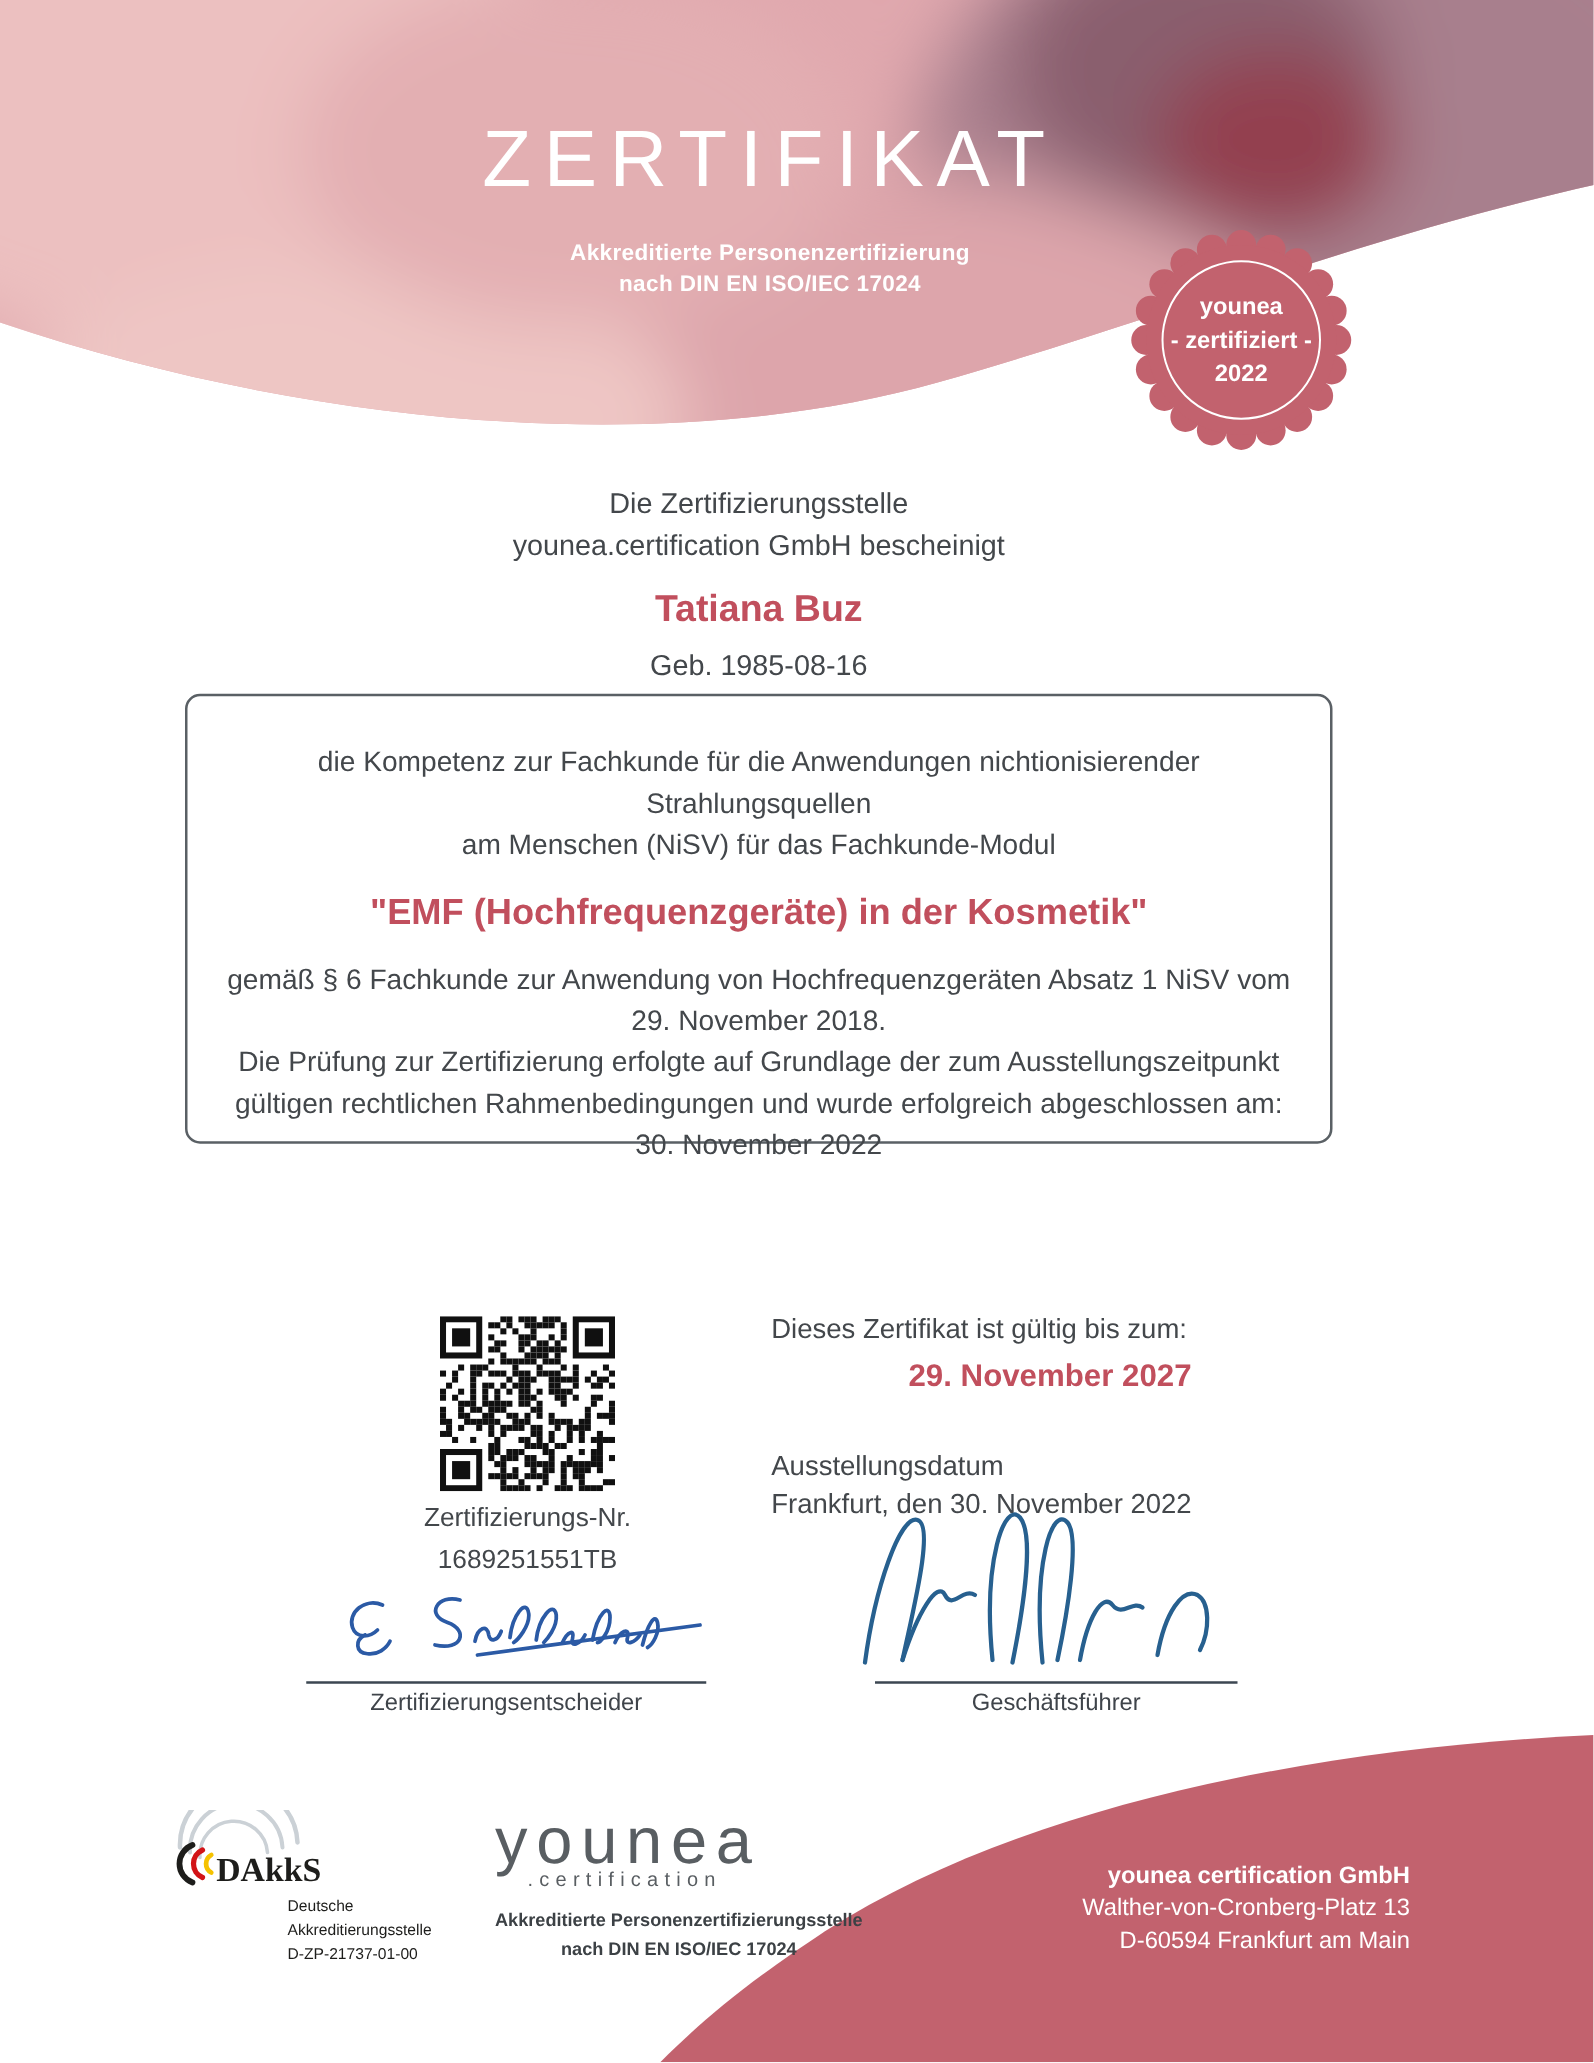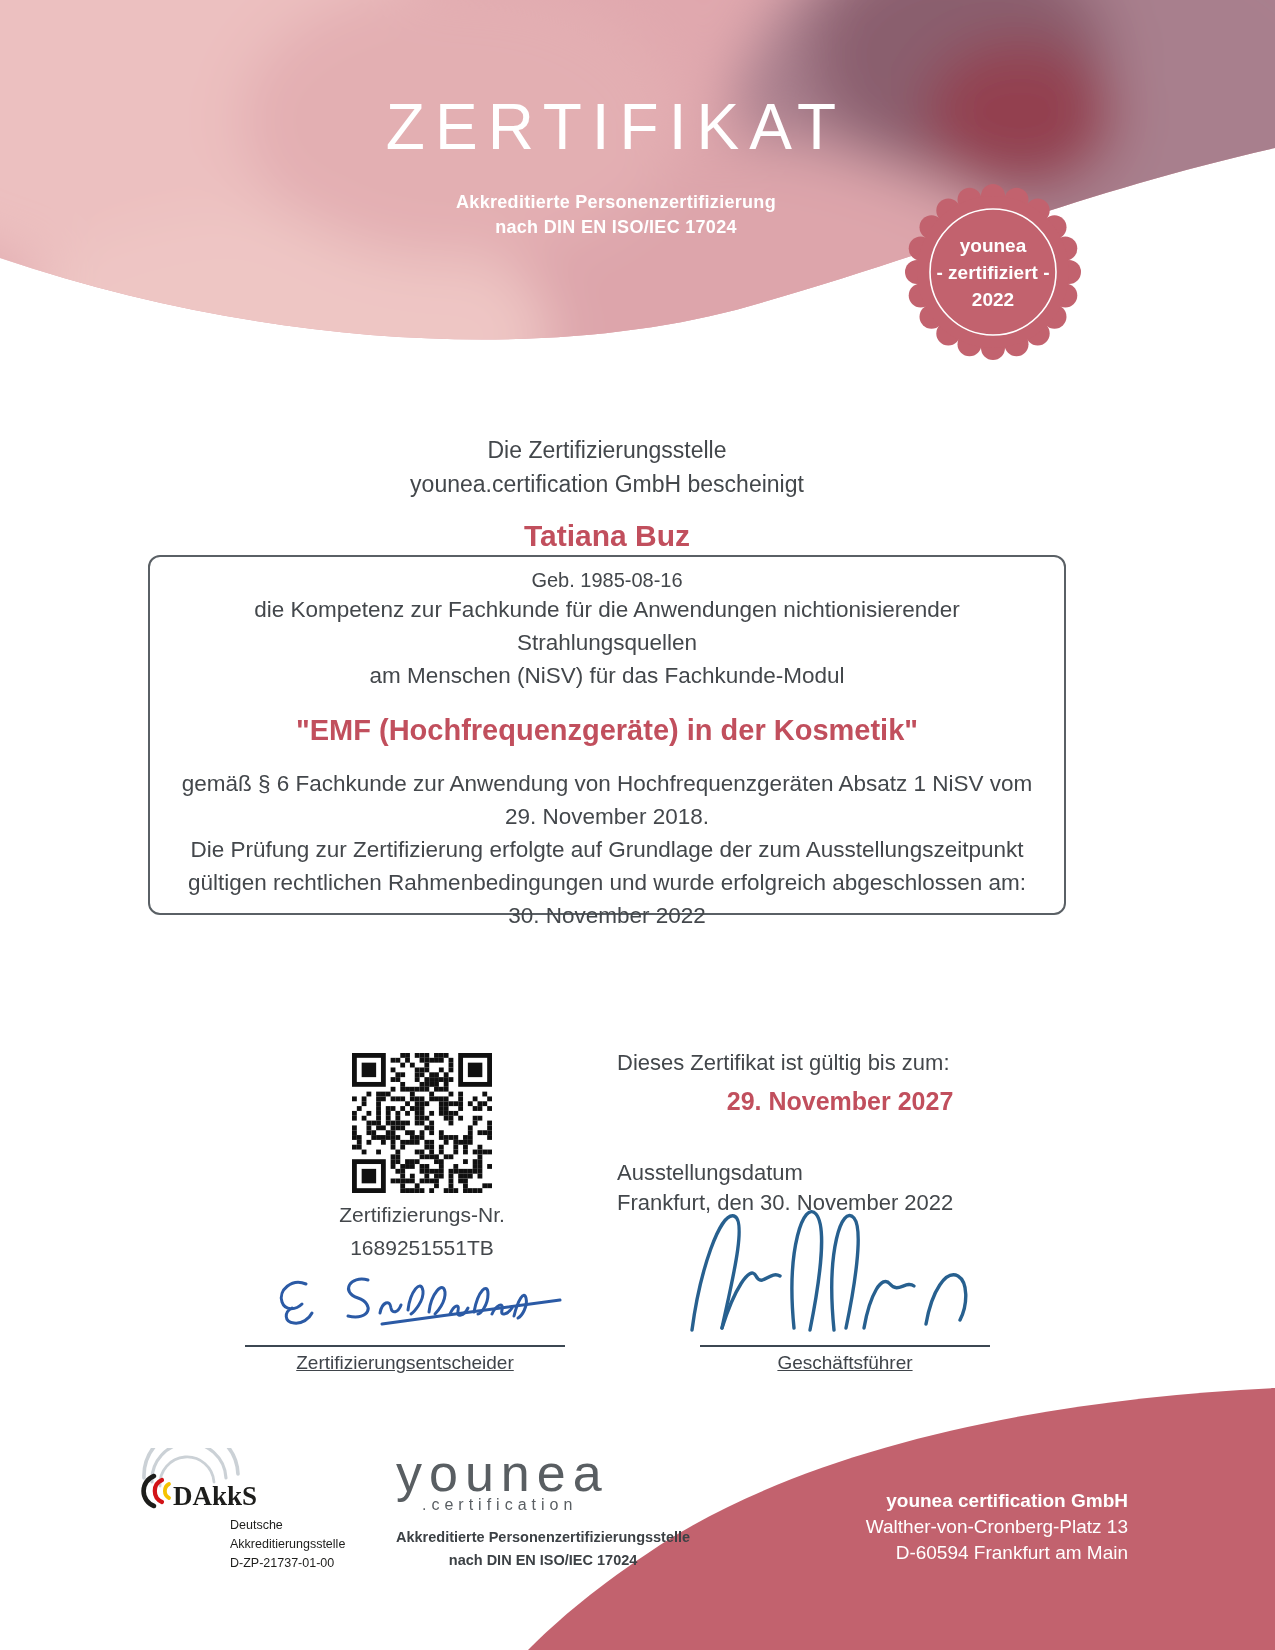--- a/index.html
+++ b/index.html
@@ -15,38 +15,38 @@
 
   
   .badge { position:absolute; left:903px; top:182px; width:180px; height:180px; }
   .badge svg { position:absolute; left:0; top:0; }
   .badge-text { position:absolute; left:0; top:0; width:180px; height:180px; display:flex; flex-direction:column; justify-content:center; align-items:center; color:#ffffff; font-size:19px; font-weight:700; line-height:27px; }
 
   
   .content-col { position:absolute; left:148px; width:918px; text-align:center; }
   .intro { top:385px; font-size:23px; line-height:34px; color:#43474b; }
   .holder-name { margin-top:18px; font-size:30px; font-weight:700; color:#c14f5d; }
-  .holder-birth { margin-top:10px; font-size:20px; }
+  .holder-birth { margin-top:10px; font-size:23px; }
 
   
   .box { position:absolute; left:148px; top:555px; width:918px; height:360px; border:2px solid #5a6065; border-radius:12px; text-align:center; padding:36px 30px 0 30px; }
   .box .para { font-size:22.5px; line-height:33px; color:#43474b; }
   .module-title { margin:22px 0 20px 0; font-size:29px; font-weight:700; color:#c14f5d; }
 
   
   .qr-wrap { position:absolute; left:352px; top:1053px; width:140px; height:140px; }
   .cert-no { position:absolute; left:312px; top:1198px; width:220px; text-align:center; font-size:21px; line-height:33px; color:#43474b; }
   .validity { position:absolute; left:617px; top:1048px; font-size:22px; line-height:30px; color:#43474b; }
   .valid-date { margin-top:8px; font-size:25px; font-weight:700; color:#c14f5d;text-align:right; }
   .issue-label { margin-top:42px; }
 
   
   .sig-svg { position:absolute; }
   .sig-line { position:absolute; border-top:2px solid #3c4752; }
-  .sig-role { position:absolute; text-align:center; font-size:19px; color:#3f444a;text-decoration:underline; }
+  .sig-role { position:absolute; text-align:center; font-size:19px; color:#3f444a; }
 
   
   .footer-shape { position:absolute; left:0; top:1380px; }
   .dakks-svg { position:absolute; left:138px; top:1448px; }
   .dakks-caption { position:absolute; left:230px; top:1516px; font-size:12.5px; line-height:1.5; color:#1d1d1b; }
   .younea-logo { position:absolute; left:396px; top:1448px; color:#595e62; }
   .younea-word { font-size:52px; font-weight:300; letter-spacing:7px; line-height:50px; }
   .younea-sub { font-size:16px; letter-spacing:5px; margin-left:26px; margin-top:-2px; }
   .younea-caption { position:absolute; left:396px; top:1526px; font-size:14.5px; font-weight:700; line-height:23px; color:#3c4145;text-align:center; }
   .address { position:absolute; right:147px; top:1488px; text-align:right; color:#ffffff; font-size:19px; line-height:26px; }
@@ -115,21 +115,21 @@
       </g>
       <circle cx="90" cy="90" r="63" fill="none" stroke="#ffffff" stroke-width="1.6"></circle>
     </svg>
     <div class="badge-text">
       <div>younea</div>
       <div>- zertifiziert -</div>
       <div>2022</div>
     </div>
   </div>
 
-  <div class="content-col intro" style="top:385px;margin-top:48px;">
+  <div class="content-col intro" style="top:385px;">
     <div>Die Zertifizierungsstelle</div>
     <div>younea.certification GmbH bescheinigt</div>
     <div class="holder-name">Tatiana Buz</div>
     <div class="holder-birth">Geb. 1985-08-16</div>
   </div>
 
   <div class="box">
     <div class="para">
       <div>die Kompetenz zur Fachkunde für die Anwendungen nichtionisierender Strahlungsquellen</div>
       <div>am Menschen (NiSV) für das Fachkunde-Modul</div>

